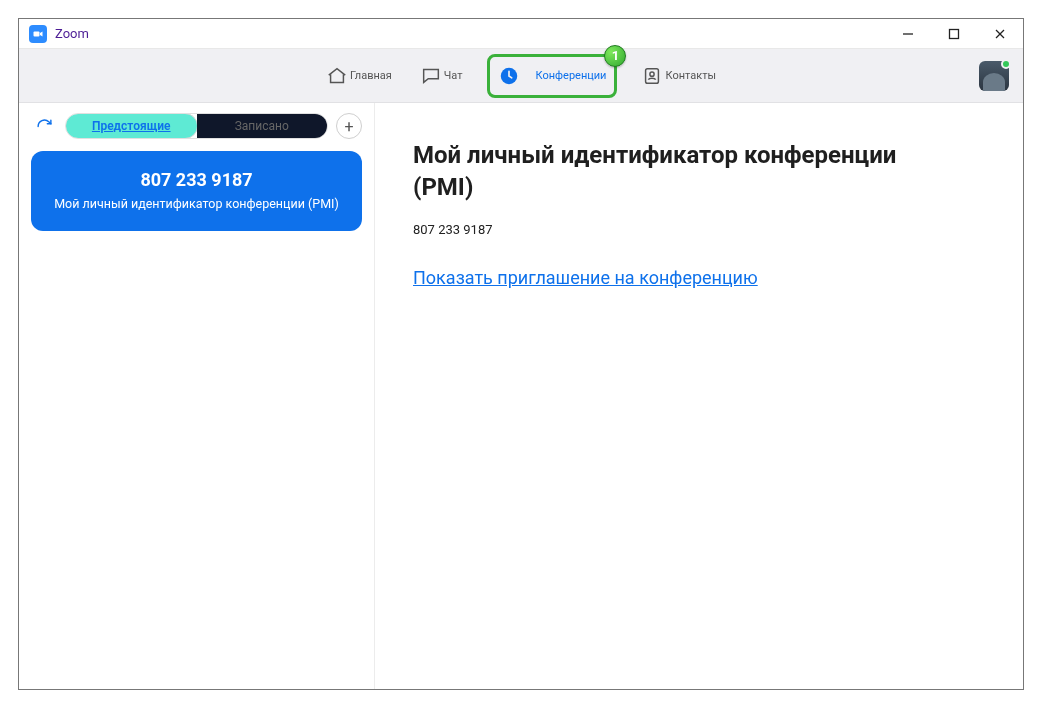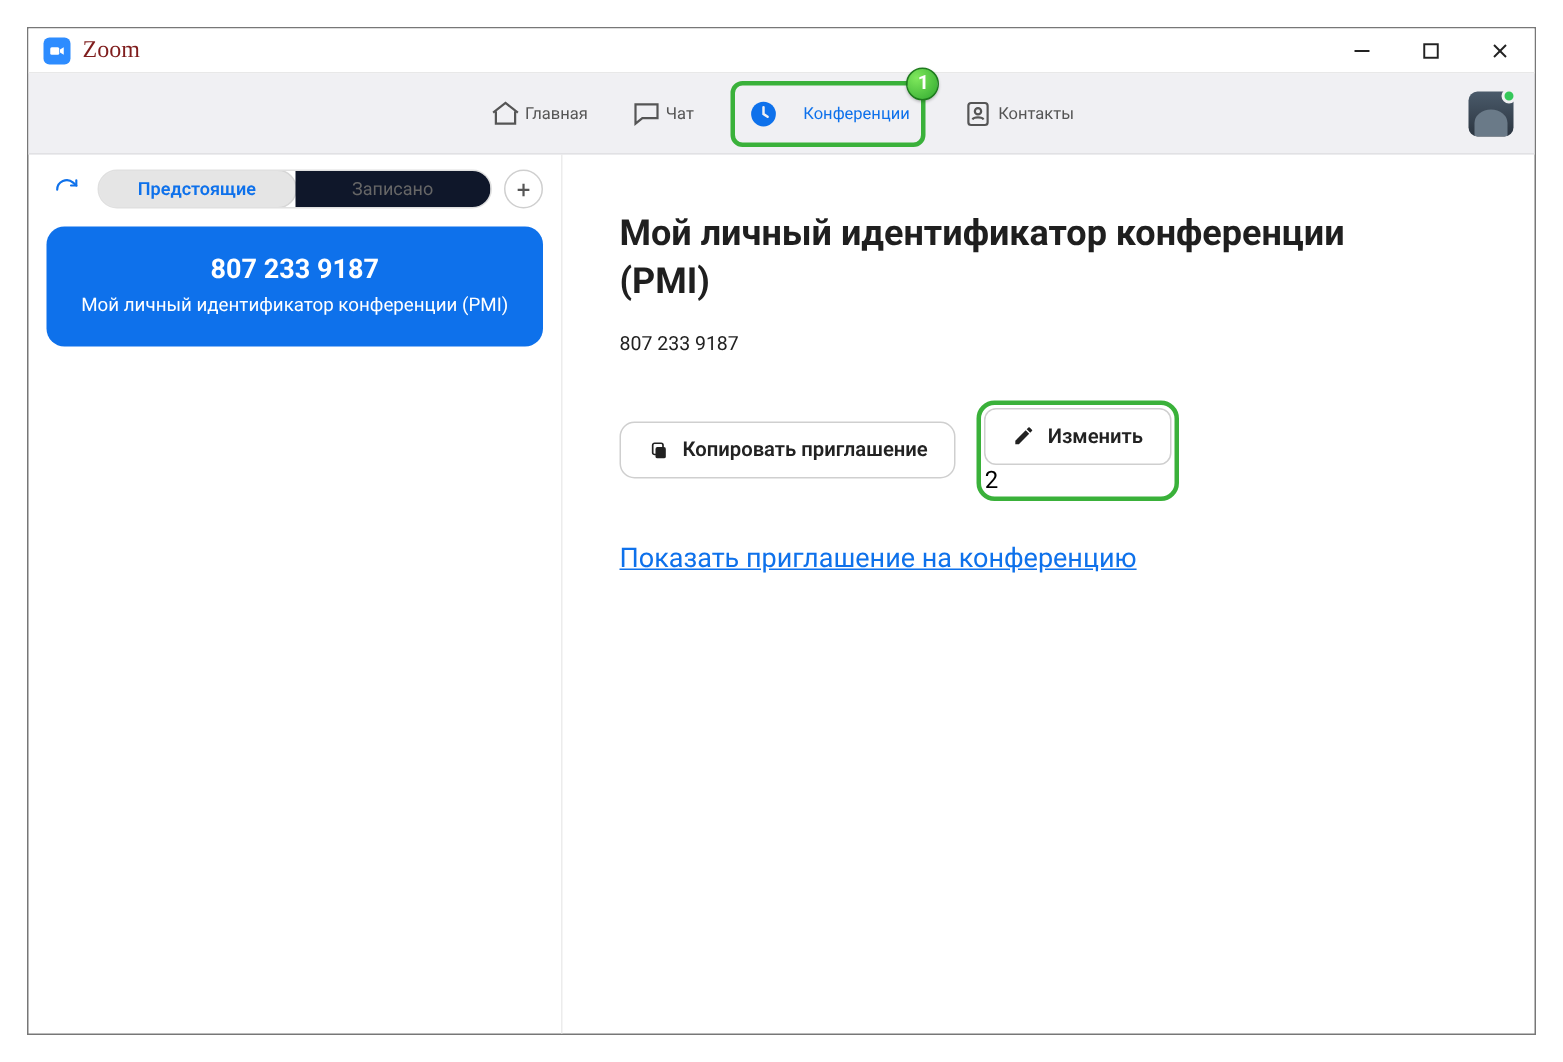--- a/index.html
+++ b/index.html
@@ -29,21 +29,21 @@
     border-bottom: 1px solid #e8e8e8;
   }
   .tb-icon {
     width: 18px; height: 18px;
     background: #2D8CFF;
     border-radius: 4px;
     display: flex; align-items: center; justify-content: center;
     margin-right: 8px;
   }
   .tb-icon svg { width: 12px; height: 12px; }
-  .tb-title { font-size: 16px; color: #7f1d1d; font-family: Liberation Serif, serif; }
+  .tb-title { font-size: 13px; color: #4c1d95; }
   .tb-spacer { flex: 1; }
   .tb-btn {
     width: 46px; height: 30px;
     display: flex; align-items: center; justify-content: center;
     color: #222;
   }
   .tb-btn svg { width: 12px; height: 12px; }
 
   .toolbar {
     height: 54px;
@@ -144,21 +144,21 @@
   .seg {
     flex:1;
     display:flex;
     border: 1px solid #e0e0e0;
     border-radius: 14px;
     height: 26px;
     overflow:hidden;
     font-size: 12px;
   }
   .seg div { flex:1; display:flex; align-items:center; justify-content:center; color:#666; }
-  .seg .on { background:#e5e5e5; color:#0E71EB; font-weight:600; border:1px solid #d6d6d6; border-radius:14px; margin:-1px; }
+  .seg .on { background:#5eead4; color:#0E71EB; font-weight:600; border:1px solid #d6d6d6; border-radius:14px; margin:-1px;text-decoration:underline; }
   .seg .off { background:#0f172a; }
   .plus { width:26px; height:26px; border:1px solid #cfcfcf; border-radius:50%; display:flex; align-items:center; justify-content:center; color:#555; font-size:16px; }
 
   .card {
     background:#0E71EB;
     border-radius:12px;
     color:#fff;
     padding:18px 12px 20px;
     text-align:center;
   }
@@ -287,39 +287,17 @@
       </div>
       <div class="card">
         <div class="cid">807 233 9187</div>
         <div class="csub">Мой личный идентификатор конференции (PMI)</div>
       </div>
     </div>
 
     <div class="main">
       <div class="h1">Мой личный идентификатор конференции (PMI)</div>
       <div class="mid">807 233 9187</div>
-      <div class="actions">
-        <div class="btn">
-          <span class="bi">
-            <svg viewBox="0 0 24 24" width="15" height="15" fill="currentColor">
-                <rect x="8" y="8" width="11" height="12" rx="2"></rect>
-                <rect x="5" y="4" width="11" height="12" rx="2" fill="none" stroke="currentColor" stroke-width="1.8"></rect>
-              </svg>
-          </span>
-          <span>Копировать приглашение</span>
-        </div>
-        <div class="hl-btn">
-          <div class="btn">
-            <span class="bi">
-              <svg viewBox="0 0 24 24" width="15" height="15" fill="currentColor">
-                  <path d="M3 17.25V21h3.75L17.81 9.94l-3.75-3.75L3 17.25zM20.71 7.04a1 1 0 0 0 0-1.41l-2.34-2.34a1 1 0 0 0-1.41 0l-1.83 1.83 3.75 3.75 1.83-1.83z"></path>
-                </svg>
-            </span>
-            <span>Изменить</span>
-          </div>
-          <div class="badge">2</div>
-        </div>
-      </div>
       <a class="link" href="#">Показать приглашение на конференцию</a>
     </div>
   </div>
 
 </div>
 
 </body></html>

